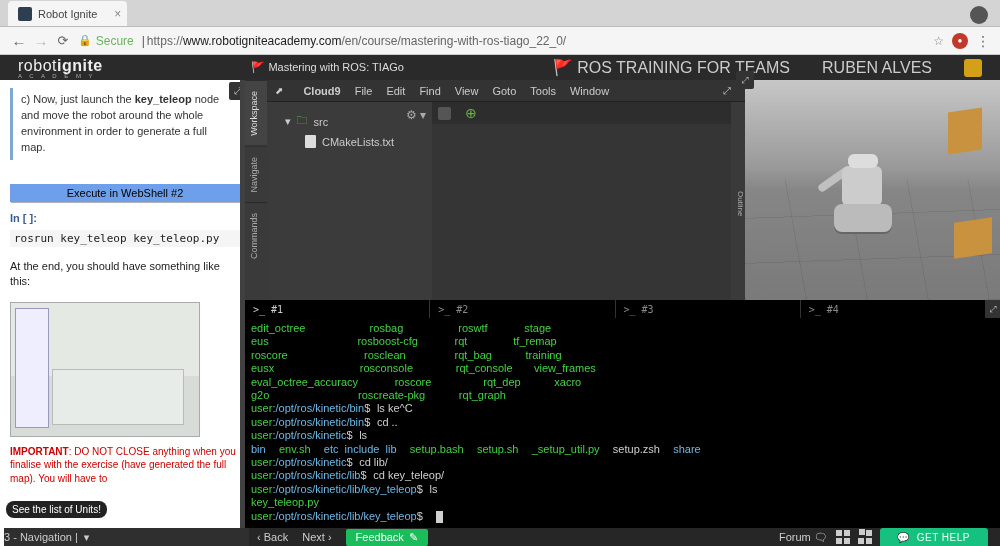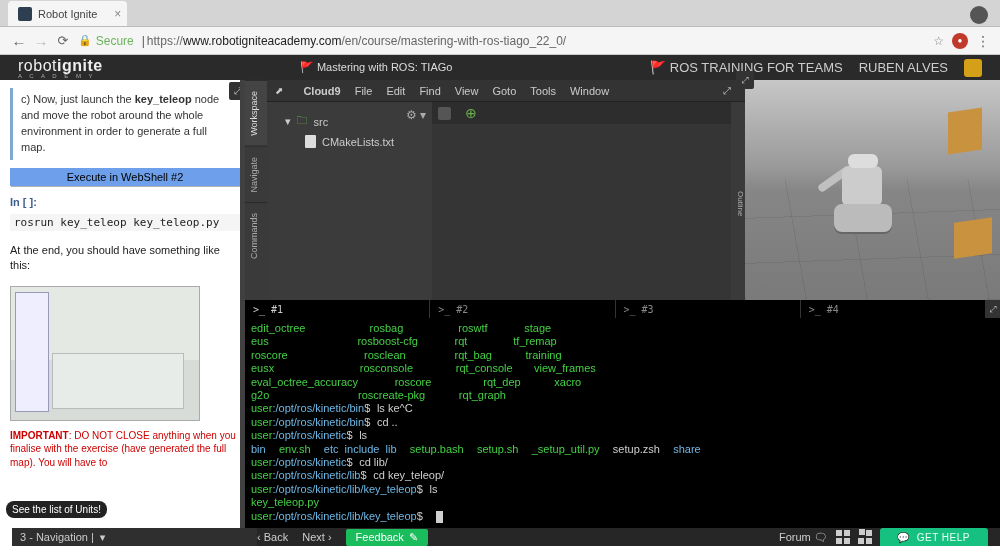--- a/index.html
+++ b/index.html
@@ -25,31 +25,31 @@
 .ext-icon { width: 16px; height: 16px; border-radius: 50%; background: #c0392b; color:#fff; font-size:8px; display:flex; align-items:center; justify-content:center;}
 .menu-dots { color: #666; font-size: 14px;}
 
 
 .page-header { height: 25px; background: #2a2a2a; display: flex; align-items: center; padding: 0 18px; color: #ccc; font-size: 11px;}
 .logo-robot { font-family: Arial; color: #eee; letter-spacing: 0.5px;}
 .logo-robot .robot { font-weight: normal; font-size: 16px;}
 .logo-robot .ignite { font-weight: bold; font-size: 16px;}
 .logo-sub { font-size: 6px; letter-spacing: 3px; display:block; margin-top:-2px; color:#aaa;}
 .hdr-course { margin: 0 auto; font-size: 11px; color: #ddd;}
-.hdr-right { display: flex; gap: 16px; align-items: center; font-size: 13px;}
+.hdr-right { display: flex; gap: 32px; align-items: center; font-size: 16px;}
 .hdr-user-av { width: 18px; height: 18px; background: #d4a017; border-radius: 3px; display:inline-block;}
 
 
 .content { flex: 1; display: flex; min-height: 0;}
 
 
 .left-panel { width: 245px; background: #fff; color: #222; font-size: 12px; padding: 8px 5px 8px 10px; overflow: hidden; position: relative; display:flex; flex-direction:column;}
 .handle-left { position:absolute; right:0; top:0; bottom:0; width:5px; background:#404040;}
 .panel-expand { position:absolute; right:-2px; top:2px; width:18px; height:18px; background:#333; color:#ccc; font-size:10px; display:flex; align-items:center; justify-content:center; border-radius:2px;}
-.instr-block { border-left: 3px solid #7fa9d1; padding: 4px 6px 4px 8px; margin-bottom: 8px; font-size: 11px; line-height: 1.45; color:#333;}
+.instr-block { border-left: 3px solid #7fa9d1; padding: 4px 6px 4px 8px; margin-bottom: 24px; font-size: 11px; line-height: 1.45; color:#333;}
 .btn-exec { background: #6d9fea; color: #000; border: 0; padding: 3px 8px; font-size: 11px; box-shadow: 1px 1px 0 rgba(0,0,0,.3);}
 .code-cell { display:flex; margin: 10px 0 6px 0; font-family: monospace; font-size:11px;}
 .code-cell .prompt { color:#3c5c8d; margin-right:12px;font-weight:bold;}
 .code-line { font-family: monospace; font-size: 11px; background:#f5f5f5; padding: 2px 4px; margin-bottom: 6px; display:inline-block;}
 .instr-text { font-size: 11px; margin: 6px 0; line-height:1.4;}
 .thumb { width: 190px; height: 135px; border: 1px solid #aaa; background: linear-gradient(#e5e9e3 55%, #d8dcd8 55%); position: relative; margin-top:6px;}
 .thumb-inner {position:absolute; left:22%; top:50%; width:70%; height:42%; background:#e8ece8; border:1px solid #bbb;}
 .thumb-side {position:absolute; left:2%; top:4%; width:18%; height:90%; background:#eef; border:1px solid #99b;}
 .important-txt { font-size: 10px; color: #c00; margin-top: 8px; line-height:1.35;}
 .important-txt b { font-weight:bold;}
@@ -105,21 +105,21 @@
 .term-tab { flex:1; background:#000; color:#888; font-size:10px; font-family:monospace; padding:2px 8px; border-right:1px solid #333; display:flex; align-items:center;}
 .term-tab.active { color:#ccc;}
 .term-expand { width:14px; background:#333; color:#ccc; display:flex; align-items:center; justify-content:center; font-size:9px;}
 .term-body { flex:1; background:#000; color:#cfcfcf; font-family: "DejaVu Sans Mono", monospace; font-size:11px; padding: 4px 6px; line-height:1.22; white-space:pre; overflow:hidden;}
 .tg { color:#44d144;}
 .tc { color:#6db8e6;}
 .tw { color:#cfcfcf;}
 .cursor { display:inline-block; width:7px; height:12px; background:#cfcfcf; vertical-align:text-bottom;}
 
 
-.bottom-bar-left { position:absolute; left:12px; bottom:0; width:245px; height:18px; background:#2f2f2f; color:#ccc; font-size:11px; display:flex; align-items:center; padding:0 8px; gap:6px; z-index:3;}
+.bottom-bar-left { position:absolute; left:4px; bottom:0; width:245px; height:18px; background:#2f2f2f; color:#ccc; font-size:11px; display:flex; align-items:center; padding:0 0; gap:6px; z-index:3;}
 .bottom-bar-right { height:18px; background:#262626; color:#ccc; font-size:11px; display:flex; align-items:center; padding:0 12px; gap:14px;}
 .bnav { color:#ccc; font-size:11px;}
 .bbtn-green { background:#1abc5b; color:#fff; padding:2px 10px; border-radius:2px; display:flex; align-items:center; gap:5px;}
 .grid-icons { margin-left:auto; display:flex; gap:8px; align-items:center;}
 .four-sq { width:14px; height:14px; display:grid; grid-template:1fr 1fr/1fr 1fr; gap:2px;}
 .four-sq span{background:#ccc;}
 .four-sq.skew span:nth-child(1){transform:translate(1px,-1px);} 
 .get-help { background:#16c180; color:#e8fff5; padding:4px 18px; font-size:10px; letter-spacing:.5px; border-radius:3px 3px 0 0; display:flex; align-items:center; gap:6px;}
 
 .sep { color:#555; margin: 0 2px;}

